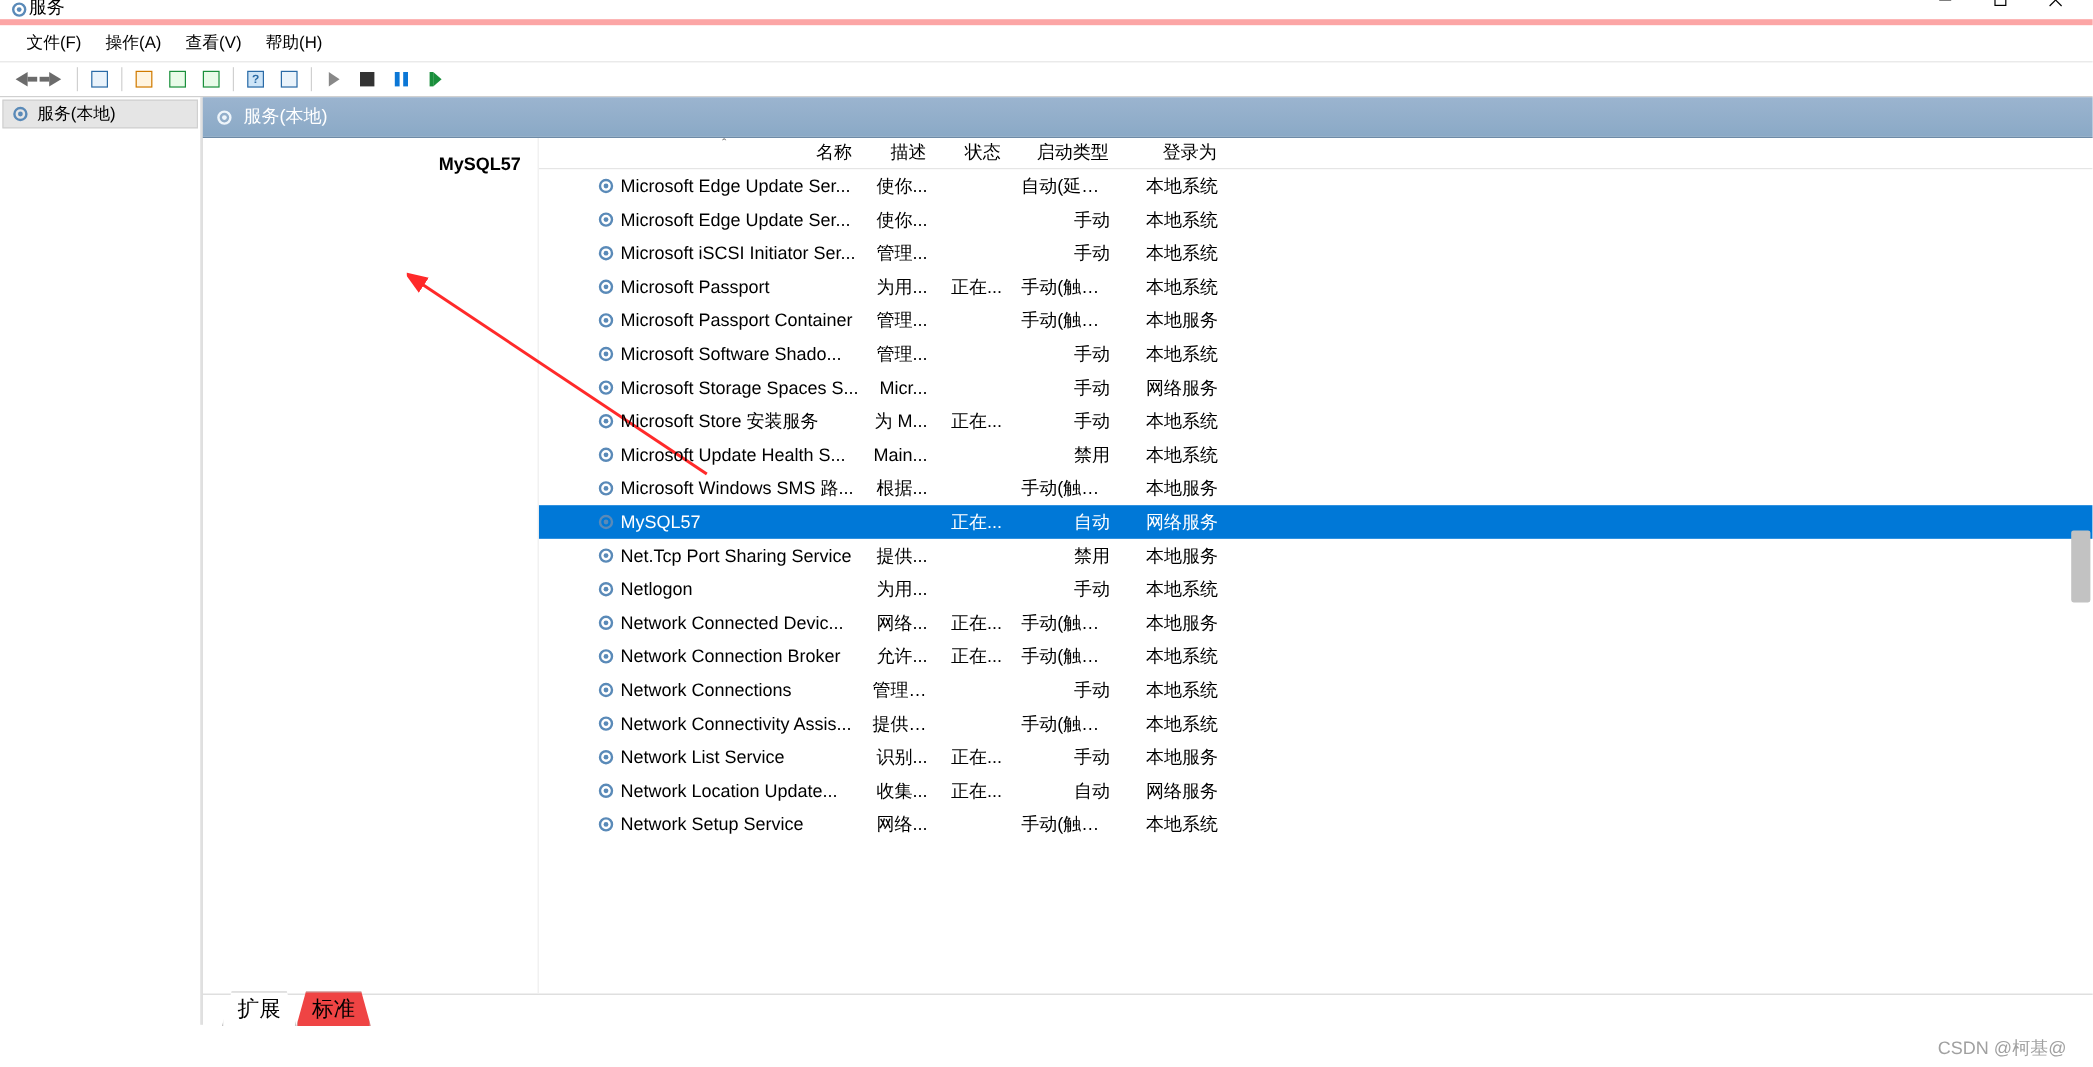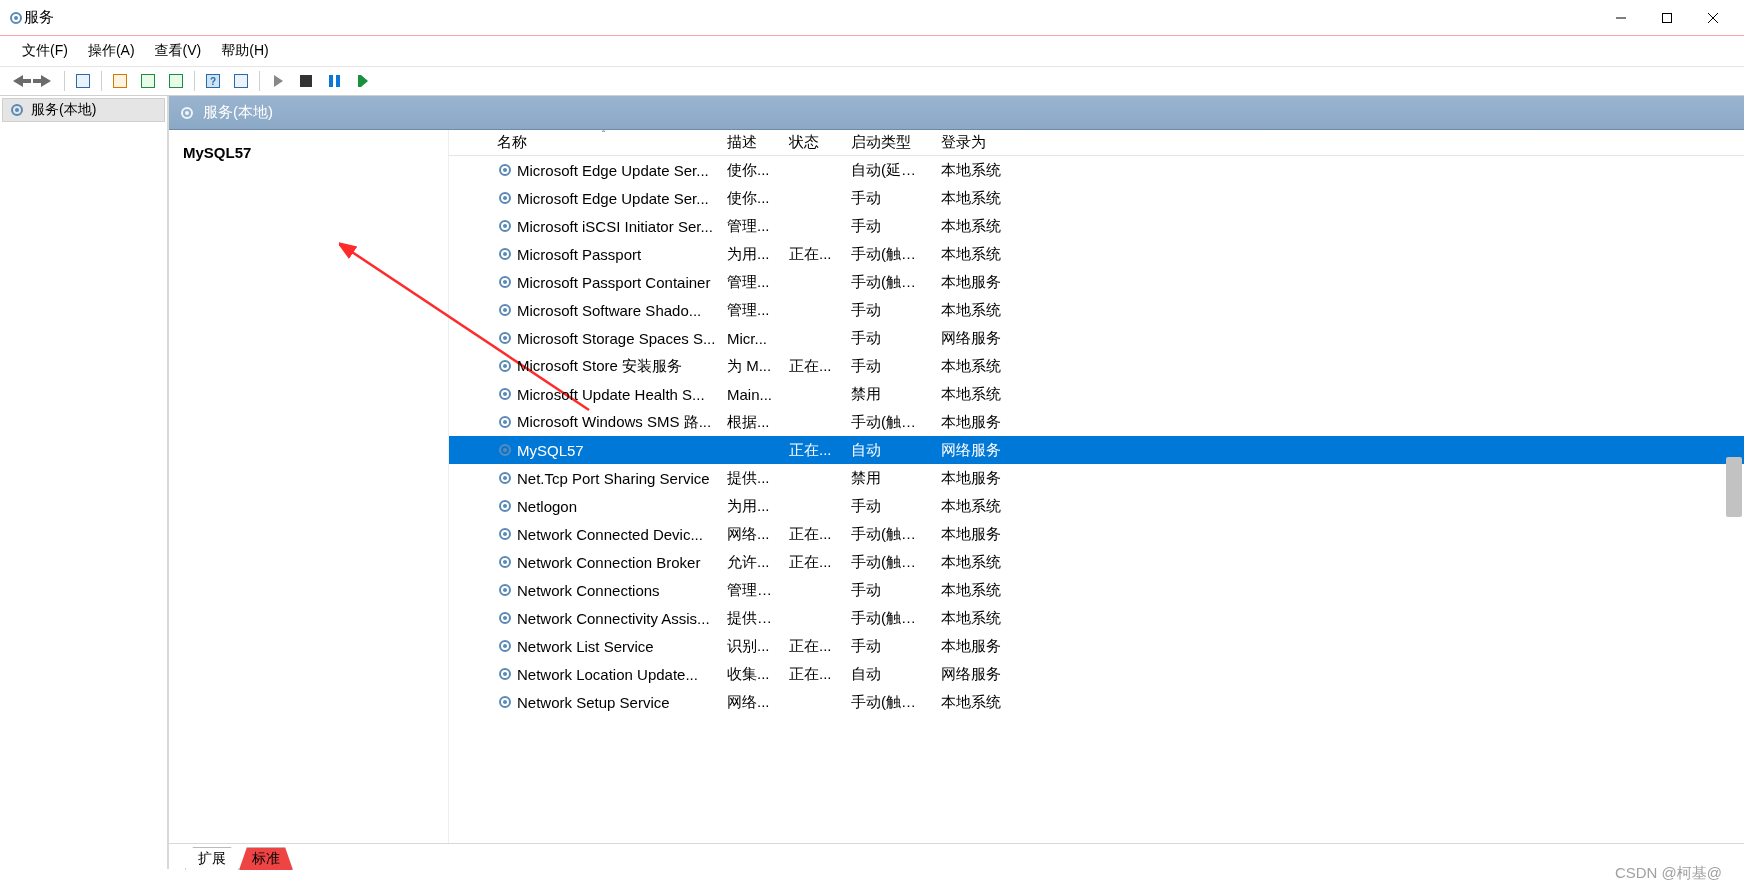--- a/index.html
+++ b/index.html
@@ -1,17 +1,17 @@
 <!DOCTYPE html>
 <html><head>
 <meta charset="utf-8">
 <style>
 * { box-sizing: border-box; margin: 0; padding: 0; }
 body { font-family: "Microsoft YaHei", "Segoe UI", sans-serif; font-size: 14px; color: #000; background: #fff; overflow: hidden; width: 1744px; height: 889px; position: relative; }
-.titlebar { height: 36px; display: flex; align-items: center; padding: 0 8px; border-bottom: 1px solid #fca5a5; }
+.titlebar { height: 21px; display: flex; align-items: flex-end; padding: 0 8px; border-bottom: 5px solid #fca5a5; }
 .titlebar .title { flex: 1; font-size: 15px; }
 .wincontrols { display: flex; gap: 0; }
 .wincontrols .btn { width: 46px; height: 32px; display: flex; align-items: center; justify-content: center; font-family: "Segoe MDL2 Assets", sans-serif; font-size: 10px; }
 .wincontrols .btn svg { width: 12px; height: 12px; }
 .menubar { height: 30px; display: flex; align-items: center; padding: 0 22px; gap: 20px; font-size: 14px; }
 .menubar .item { }
 .toolbar { height: 30px; display: flex; align-items: center; padding: 0 6px; border-top: 1px solid #e5e5e5; border-bottom: 1px solid #d0d0d0; gap: 4px; background: #fff; }
 .toolbar .tb-btn { width: 24px; height: 24px; display: flex; align-items: center; justify-content: center; border-radius: 2px; }
 .toolbar .sep { width: 1px; height: 20px; background: #d0d0d0; margin: 0 2px; }
 .toolbar .ico-arrow-left { width:0;height:0;border-top:6px solid transparent;border-bottom:6px solid transparent;border-right:10px solid #6b6b6b; position:relative;}
@@ -28,42 +28,42 @@
 .toolbar .pause span { width:4px; height:12px; background:#0b77d6; }
 .toolbar .playnext { display:flex; align-items:center; }
 .toolbar .playnext .p1 { width:0;height:0;border-top:6px solid transparent;border-bottom:6px solid transparent;border-left:7px solid #1a8f3c; }
 .toolbar .playnext .p2 { width:3px;height:12px;background:#1a8f3c; margin-left:1px; }
 .main { display: flex; height: calc(100% - 36px - 30px - 30px - 20px); }
 .watermark { position:absolute; bottom:6px; right:22px; font-size:15px; color:rgba(120,120,120,0.7); }
 .leftpane { width: 168px; border-right: 1px solid #d8d8d8; padding: 2px; }
 .lp-item { display:flex; align-items:center; gap:6px; padding:2px 6px; background:#e5e5e5; border:1px solid #d0d0d0; font-size:14px; }
 .rightpane { flex:1; display:flex; flex-direction:column; border-left:1px solid #d8d8d8; }
 .rp-header { height:34px; background:linear-gradient(#9bb4cf,#8aa9c6); display:flex; align-items:center; padding:0 10px; color:#fff; font-size:15px; gap:8px; border-bottom:1px solid #6d8aa6; }
-.rp-body { flex:1; display:flex; overflow:hidden; position:relative; }
+.rp-body { flex:1; display:flex; overflow:hidden; position:relative;text-align:right; }
 .detailcol { width:280px; padding:14px 14px; font-size:15px; border-right: 1px solid #eee; }
 .detailcol .svc-name { font-weight:bold; margin-bottom:24px; }
 .detailcol .actions a { color:#0645ad; text-decoration:underline; }
 .detailcol .actions .visited { color:#7a2a9e; }
 .detailcol .actions div { margin-bottom:4px; }
 .listcol { flex:1; overflow:hidden; position:relative; }
 .listhead { display:flex; height:26px; align-items:center; font-size:15px; border-bottom:1px solid #e5e5e5; position:relative; }
 .listhead .col { padding:0 8px; border-right:1px solid transparent; position:relative; }
 .listhead .col.sorted::after { content:"ˆ"; position:absolute; left:50%; top:-4px; font-size:11px; color:#666; transform:translateX(-50%); }
 .listbody { overflow-y:auto; height:calc(100% - 26px); }
 .row { display:flex; height:28px; align-items:center; font-size:15px; }
 .row.selected { background:#0078d7; color:#fff; }
 .row .cell { padding:0 8px; white-space:nowrap; overflow:hidden; text-overflow:ellipsis; }
 .row .namecell { display:flex; align-items:center; gap:4px; }
 .svc-ico { width:16px; height:16px; flex-shrink:0; }
 .col-name, .cell-name { width: 230px; margin-left: 40px; }
 .col-desc, .cell-desc { width: 62px; }
 .col-status, .cell-status { width: 62px; }
 .col-startup, .cell-startup { width: 90px; }
 .col-logon, .cell-logon { width: 90px; }
-.tabs { height:26px; display:flex; align-items:flex-end; padding-left:16px; gap:0; font-size:14px; border-top:1px solid #d8d8d8; }
+.tabs { height:26px; display:flex; align-items:flex-end; padding-left:16px; gap:0; font-size:18px; border-top:1px solid #d8d8d8; }
 .tabs .tab { padding:2px 12px; border:1px solid #bbb; border-bottom:none; background:#fff; position:relative; top:1px; clip-path: polygon(8px 0, calc(100% - 8px) 0, 100% 100%, 0 100%); }
 .tabs .tab.inactive { background:#ef4444;font-family:Liberation Mono, monospace; }
 .scrollbar-stub { position:absolute; right:2px; top:50%; width:16px; height:60px; background:#c2c2c2; transform:translateY(-50%); border-radius:2px;}
 .arrow-annot { position:absolute; pointer-events:none; }
 .gear-ico { display:inline-block; width:16px; height:16px; }
 .gear-ico svg { width:16px; height:16px; }
 </style>
 </head>
 <body>
 

